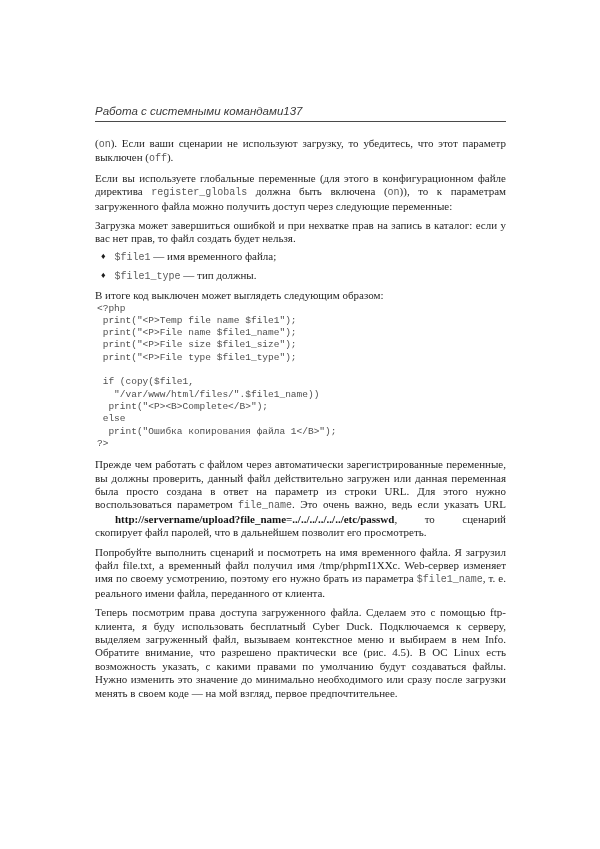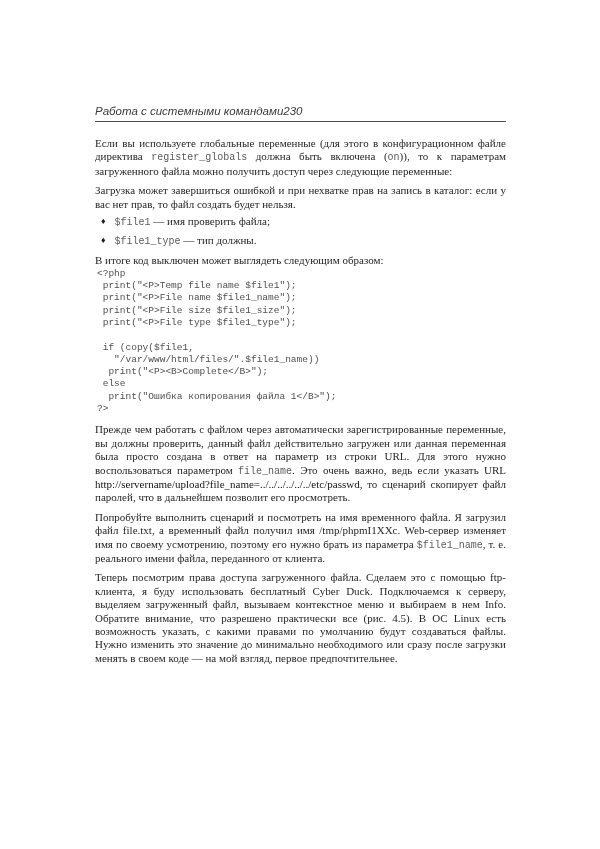--- a/index.html
+++ b/index.html
@@ -29,21 +29,21 @@
     line-height:13.4px;
     text-align:justify;
   }
   p.para{margin:6px 0 0 0;}
   .run{color:#262626;}
   .run-code{
     font-family:"Liberation Mono","DejaVu Sans Mono",monospace;
     font-size:10px;
     color:#5a5a5a;
   }
-  .run-bold{font-weight:normal;color:#141414;}
+  .run-bold{font-weight:bold;color:#141414;margin-left:20px;}
   pre.code-block{
     font-family:"Liberation Mono","DejaVu Sans Mono",monospace;
     font-size:9.5px;
     line-height:12.3px;
     color:#4f4f4f;
     margin:0 0 8px 2px;
     white-space:pre;
     text-align:left;
   }
   ul.diamond-list{list-style:none;margin:4px 0 2px 0;padding:0;}
@@ -58,27 +58,28 @@
     margin-right:9px;
     transform:translateY(-1px);
   }
 </style>
 </head>
 <body>
 
 <div class="page">
   <div class="running-head">
     <span>Работа с системными командами</span>
-    <span>230</span>
+    <span>137</span>
   </div>
   <main class="content">
+      <p class="para"><span class="run">(</span><span class="run-code">on</span><span class="run">). Если ваши сценарии не используют загрузку, то убедитесь, что этот параметр выключен (</span><span class="run-code">off</span><span class="run">).</span></p>
       <p class="para"><span class="run">Если вы используете глобальные переменные (для этого в конфигурационном файле директива </span><span class="run-code">register_globals</span><span class="run"> должна быть включена (</span><span class="run-code">on</span><span class="run">)), то к параметрам загруженного файла можно получить доступ через следующие переменные:</span></p>
       <p class="para"><span class="run">Загрузка может завершиться ошибкой и при нехватке прав на запись в каталог: если у вас нет прав, то файл создать будет нельзя.</span></p>
       <ul class="diamond-list">
-        <li><span class="bullet">♦</span><span class="run-code">$file1</span><span class="run"> — имя проверить файла;</span></li>
+        <li><span class="bullet">♦</span><span class="run-code">$file1</span><span class="run"> — имя временного файла;</span></li>
         <li><span class="bullet">♦</span><span class="run-code">$file1_type</span><span class="run"> — тип должны.</span></li>
       </ul>
       <p class="para"><span class="run">В итоге код выключен может выглядеть следующим образом:</span></p>
       <pre class="code-block">&lt;?php
  print("&lt;P&gt;Temp file name $file1");
  print("&lt;P&gt;File name $file1_name");
  print("&lt;P&gt;File size $file1_size");
  print("&lt;P&gt;File type $file1_type");
 
  if (copy($file1,

